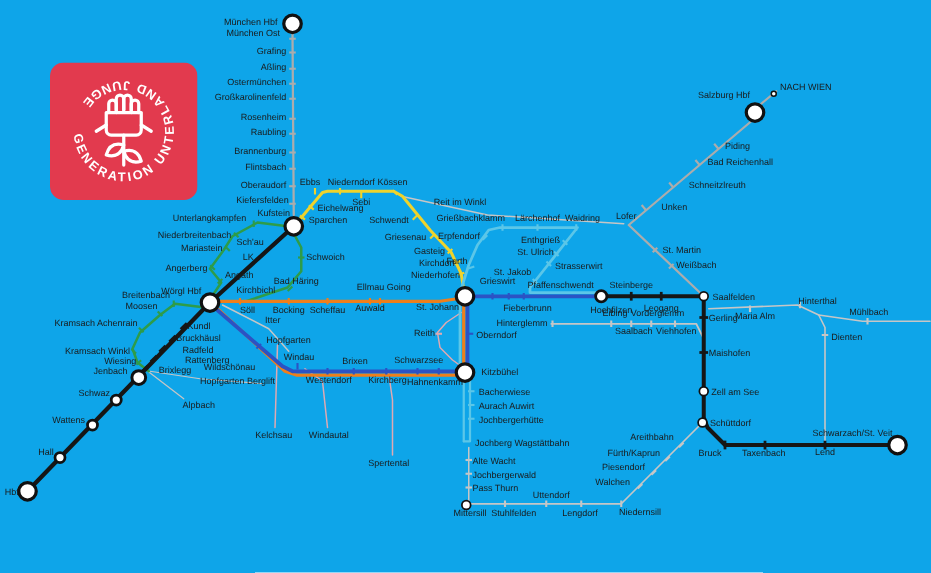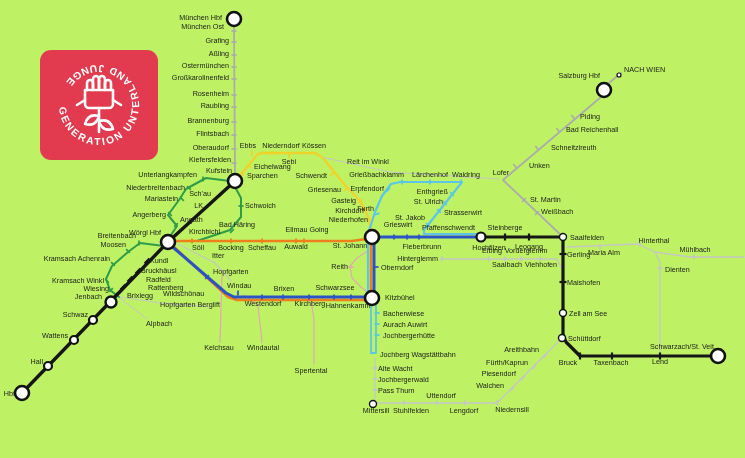--- a/index.html
+++ b/index.html
@@ -1,16 +1,16 @@
 <!DOCTYPE html>
 <html><head>
 <meta charset="utf-8">
 <style>
   html,body{margin:0;padding:0;background:#fff;}
-  .canvas{position:relative;width:745px;height:458px;background:#bef264;overflow:hidden;
+  .canvas{position:relative;width:745px;height:458px;background:#0ea5e9;overflow:hidden;
           font-family:"Liberation Sans",sans-serif;}
   #map-svg{position:absolute;left:0;top:0;}
   #map-svg text{fill:#1a1a1a;font-family:"Liberation Sans",sans-serif;}
   .logo{position:absolute;left:40px;top:50px;}
   .logo-ring-text{fill:#ffffff;font-family:"Liberation Sans",sans-serif;font-weight:bold;
                   font-size:10.2px;letter-spacing:2.1px;}
 </style>
 </head>
 <body>
 

